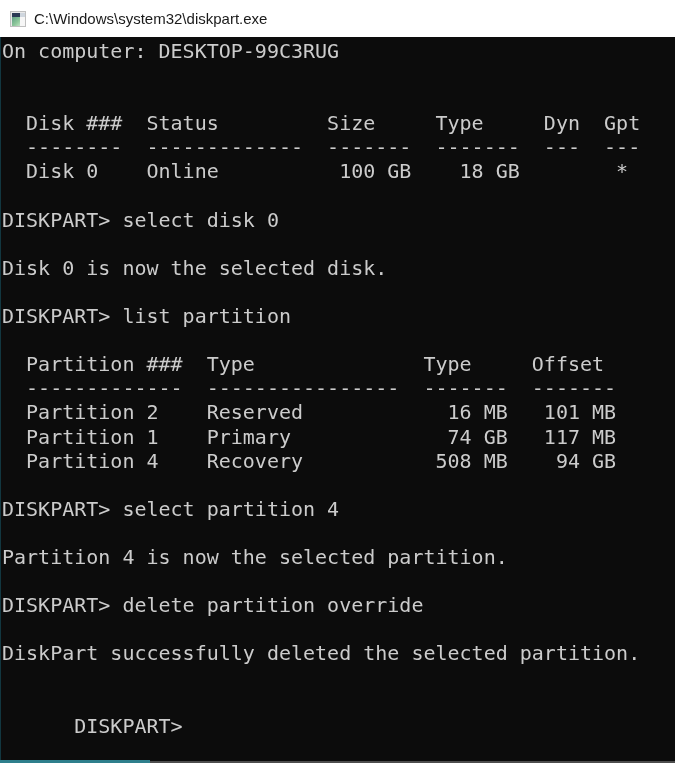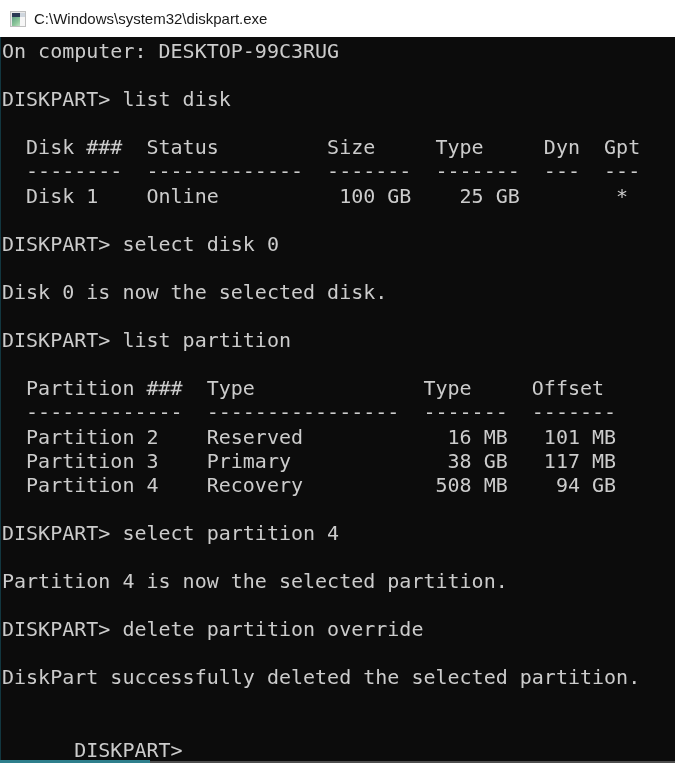--- a/index.html
+++ b/index.html
@@ -112,36 +112,35 @@
       <span class="ic-body"></span>
       <span class="ic-body-r"></span>
     </span>
     <span class="titlebar-title">C:\Windows\system32\diskpart.exe</span>
   </div>
 
   <div class="console">
     <div>
         <div class="line">On computer: DESKTOP-99C3RUG</div>
         <div class="line"></div>
-        <div class="line">DISKPART&gt; list disk</div>
         <div class="line"></div>
         <div class="line">  Disk ###  Status         Size     Type     Dyn  Gpt</div>
         <div class="line">  --------  -------------  -------  -------  ---  ---</div>
-        <div class="line">  Disk 1    Online          100 GB    25 GB        *</div>
+        <div class="line">  Disk 0    Online          100 GB    18 GB        *</div>
         <div class="line"></div>
         <div class="line">DISKPART&gt; select disk 0</div>
         <div class="line"></div>
         <div class="line">Disk 0 is now the selected disk.</div>
         <div class="line"></div>
         <div class="line">DISKPART&gt; list partition</div>
         <div class="line"></div>
         <div class="line">  Partition ###  Type              Type     Offset</div>
         <div class="line">  -------------  ----------------  -------  -------</div>
         <div class="line">  Partition 2    Reserved            16 MB   101 MB</div>
-        <div class="line">  Partition 3    Primary             38 GB   117 MB</div>
+        <div class="line">  Partition 1    Primary             74 GB   117 MB</div>
         <div class="line">  Partition 4    Recovery           508 MB    94 GB</div>
         <div class="line"></div>
         <div class="line">DISKPART&gt; select partition 4</div>
         <div class="line"></div>
         <div class="line">Partition 4 is now the selected partition.</div>
         <div class="line"></div>
         <div class="line">DISKPART&gt; delete partition override</div>
         <div class="line"></div>
         <div class="line">DiskPart successfully deleted the selected partition.</div>
         <div class="line"></div>

